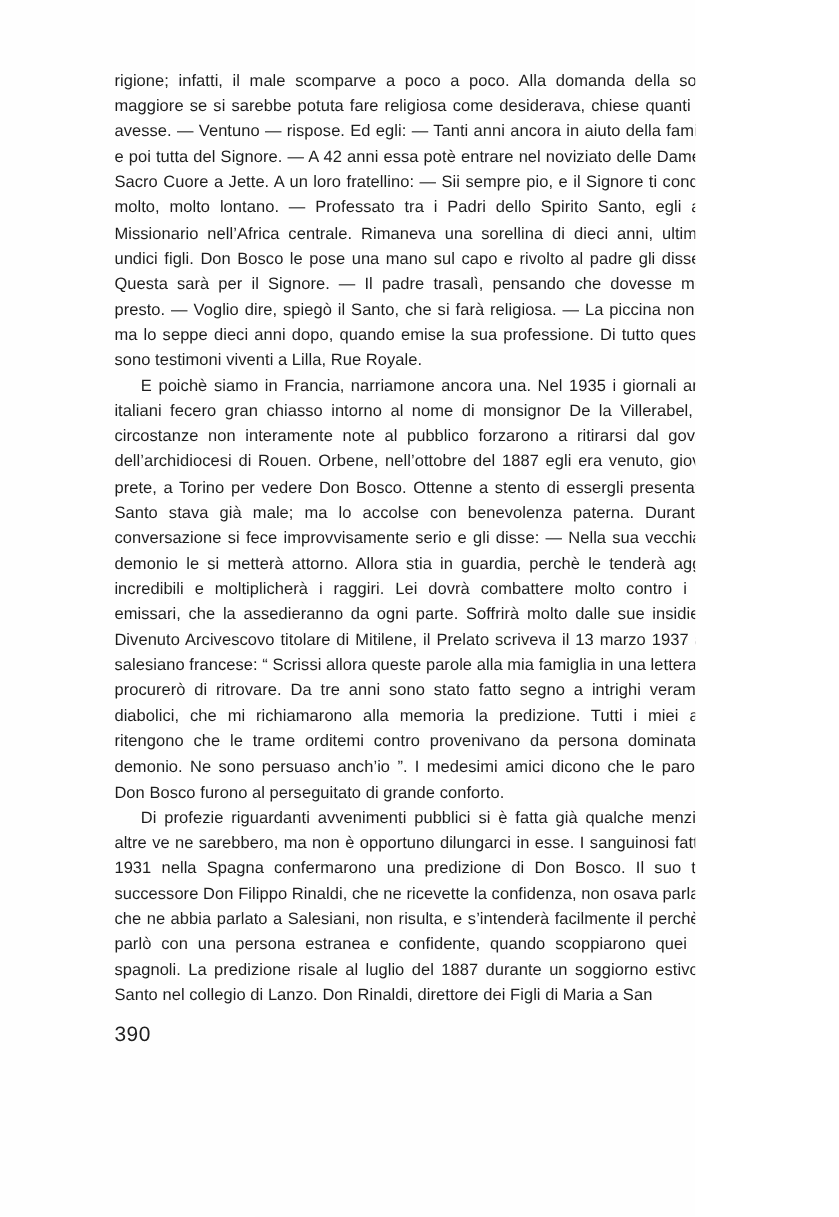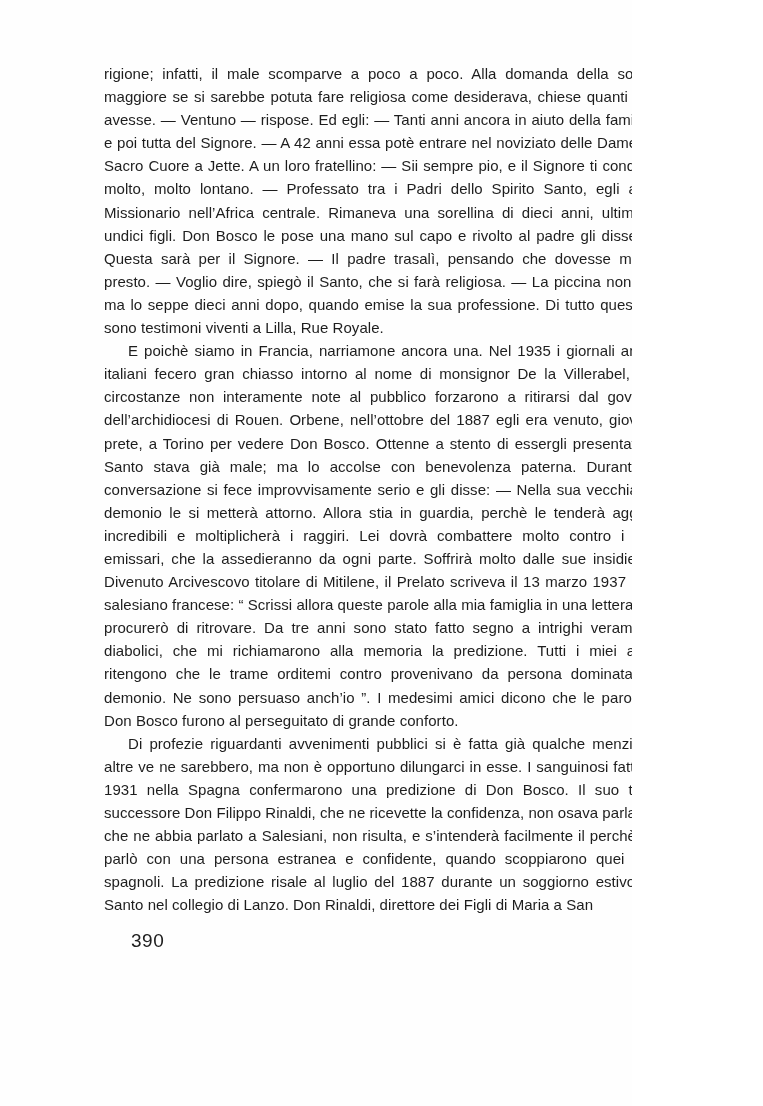--- a/index.html
+++ b/index.html
@@ -29,21 +29,20 @@
   }
   .para {
     margin: 0;
     padding: 0;
   }
   .para.indent {
     text-indent: 24px;
   }
   .page-number {
     margin-top: 13px;
-    margin-left: 27px;
     font-size: 19px;
     line-height: 24px;
     letter-spacing: 0.5px;
     color: #202020;
     text-align: right;
   }
 </style>
 </head>
 <body>
 

